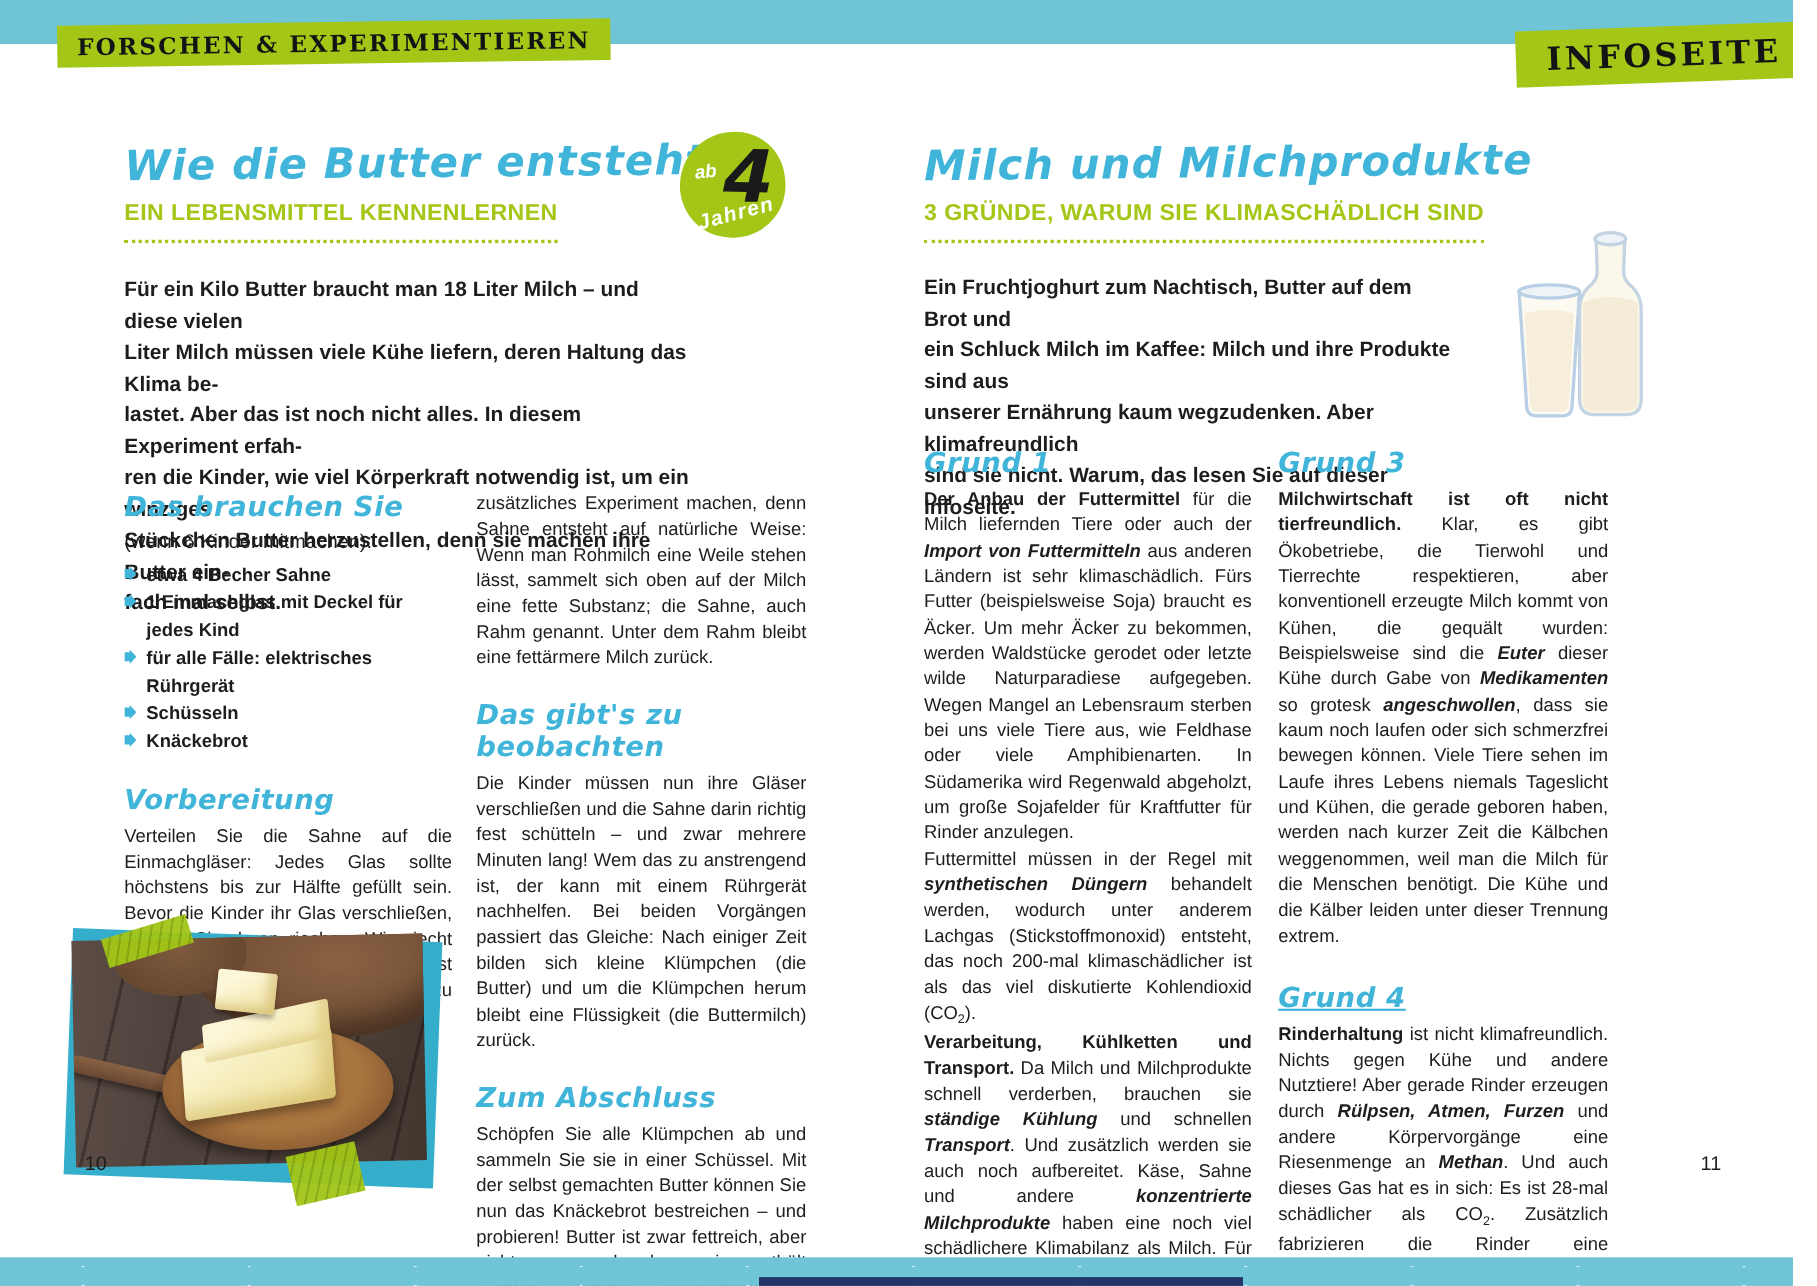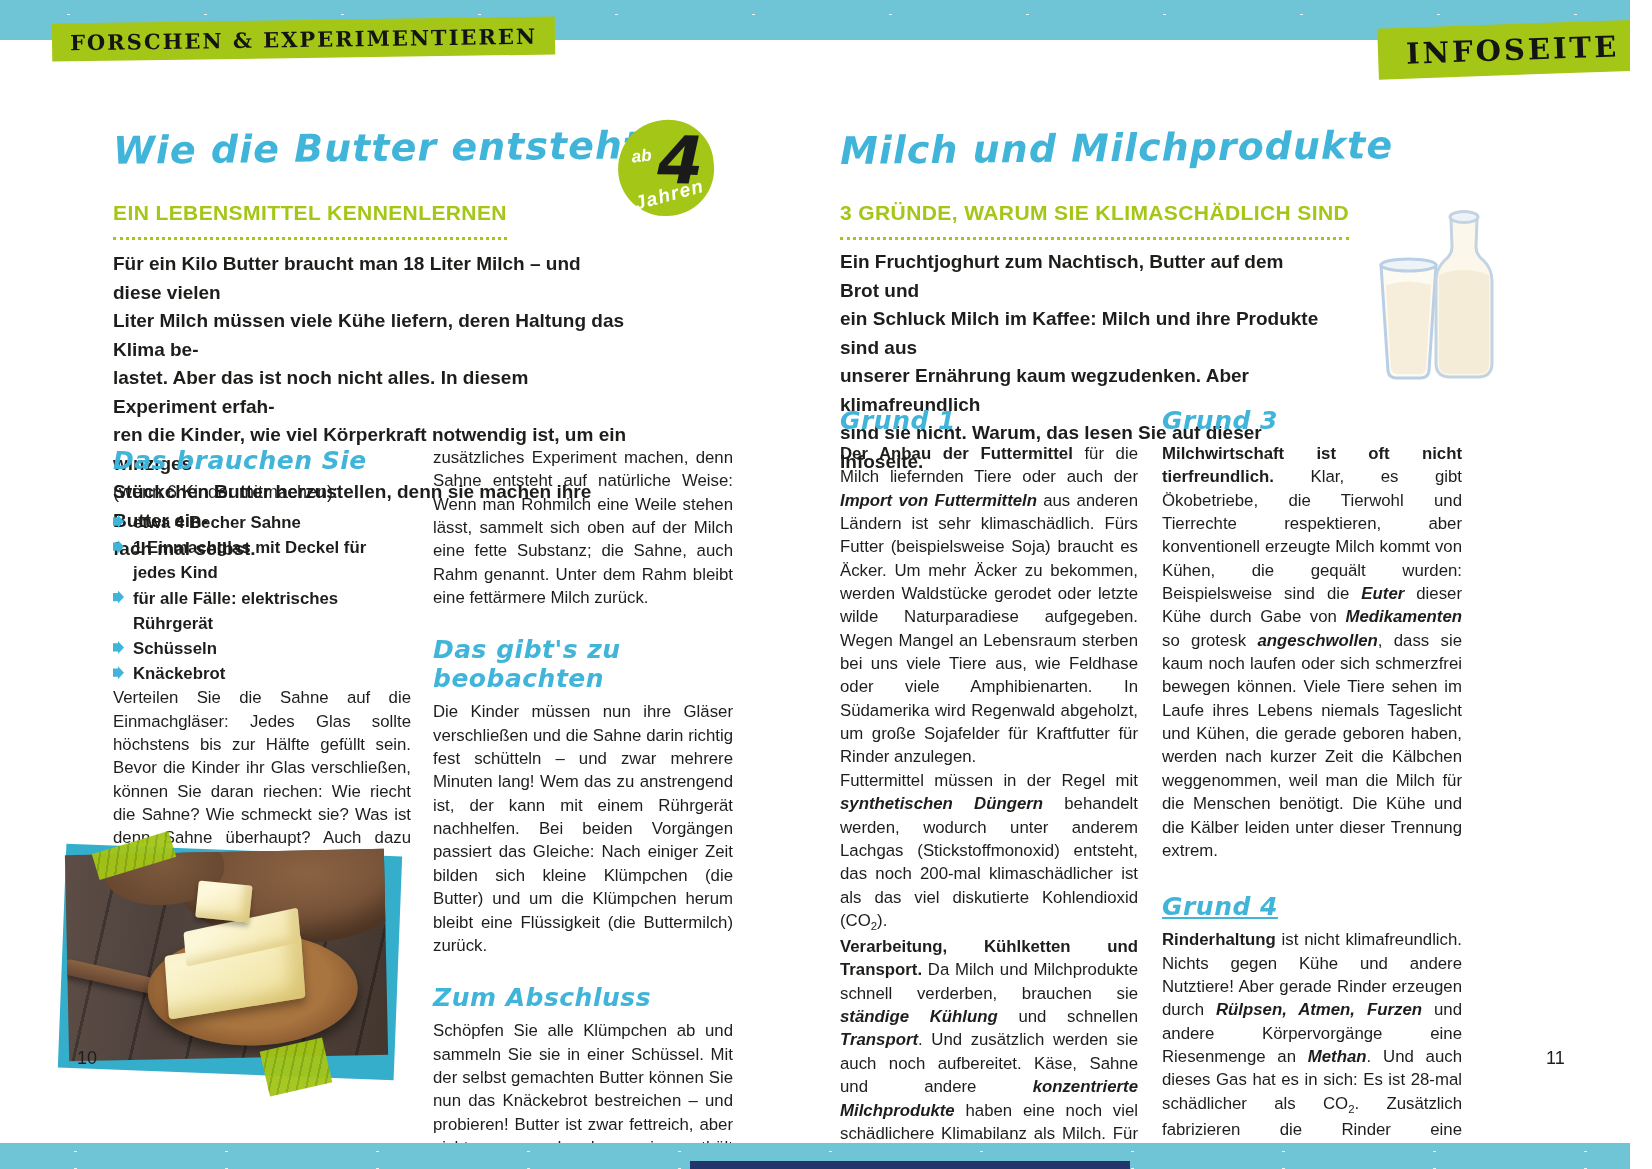--- a/index.html
+++ b/index.html
@@ -17,21 +17,21 @@
 
   .tag{position:absolute;background:#a3c617;color:#141414;font-family:"DejaVu Serif",serif;
     font-weight:800;text-transform:uppercase;white-space:nowrap;}
   .tag-left{left:52px;top:20px;font-size:21px;letter-spacing:2px;padding:7px 18px 6px;transform:rotate(-0.8deg);}
   .tag-right{left:1378px;top:24px;font-size:29px;letter-spacing:3px;padding:9px 28px 8px;transform:rotate(-2deg);}
 
   
   .hand{font-family:"DejaVu Sans",sans-serif;font-style:italic;font-weight:700;color:#41b5d9;}
   .page-title{position:absolute;font-size:38px;letter-spacing:1px;transform:rotate(-0.6deg);white-space:nowrap;}
   .subtitle{position:absolute;color:#a3c617;font-weight:700;font-size:21px;letter-spacing:.4px;
-    border-bottom:3px dotted #a3c617;padding-bottom:12px;white-space:nowrap;margin-top:19px;}
+    border-bottom:3px dotted #a3c617;padding-bottom:12px;white-space:nowrap;}
   .intro{position:absolute;font-weight:700;font-size:19px;line-height:1.5;white-space:pre-line;}
 
   .col{position:absolute;}
   .bodytext{font-size:16.8px;line-height:1.39;text-align:justify;margin:0;}
   .rp{font-size:16.8px;line-height:1.39;text-align:justify;margin:0;}
   .rp .b{font-weight:700;}
   .rp .bi{font-weight:700;font-style:italic;}
   .rp sub{font-size:68%;}
   .section-h{font-size:25px;margin:0 0 7px;letter-spacing:.5px;}
   .gap-top{margin-top:26px;}
@@ -132,20 +132,21 @@
         </div>
         <div class="mat-item">
           <span class="bullet"></span>
           <span>Schüsseln</span>
         </div>
         <div class="mat-item">
           <span class="bullet"></span>
           <span>Knäckebrot</span>
         </div>
       </div>
+    <div class="hand section-h gap-top">Vorbereitung</div>
     <p class="bodytext">Verteilen Sie die Sahne auf die Einmachgläser: Jedes Glas sollte höchstens bis zur Hälfte gefüllt sein. Bevor die Kinder ihr Glas verschließen, können Sie daran riechen: Wie riecht die Sahne? Wie schmeckt sie? Was ist denn Sahne überhaupt? Auch dazu können Sie ein</p>
   </div>
 
   <div class="col" style="left:433px;top:446px;width:300px;">
     <p class="bodytext" style="">zusätzliches Experiment machen, denn Sahne entsteht auf natürliche Weise: Wenn man Rohmilch eine Weile stehen lässt, sammelt sich oben auf der Milch eine fette Substanz; die Sahne, auch Rahm genannt. Unter dem Rahm bleibt eine fettärmere Milch zurück.</p>
     <div class="hand section-h gap-top">Das gibt's zu beobachten</div>
     <p class="bodytext">Die Kinder müssen nun ihre Gläser verschließen und die Sahne darin richtig fest schütteln – und zwar mehrere Minuten lang! Wem das zu anstrengend ist, der kann mit einem Rührgerät nachhelfen. Bei beiden Vorgängen passiert das Gleiche: Nach einiger Zeit bilden sich kleine Klümpchen (die Butter) und um die Klümpchen herum bleibt eine Flüssigkeit (die Buttermilch) zurück.</p>
     <div class="hand section-h gap-top">Zum Abschluss</div>
     <p class="bodytext">Schöpfen Sie alle Klümpchen ab und sammeln Sie sie in einer Schüssel. Mit der selbst gemachten Butter können Sie nun das Knäckebrot bestreichen – und probieren! Butter ist zwar fettreich, aber nicht ungesund, denn sie enthält wichtige Vitamine, Mineralstoffe und Fettsäuren.</p>
   </div>

